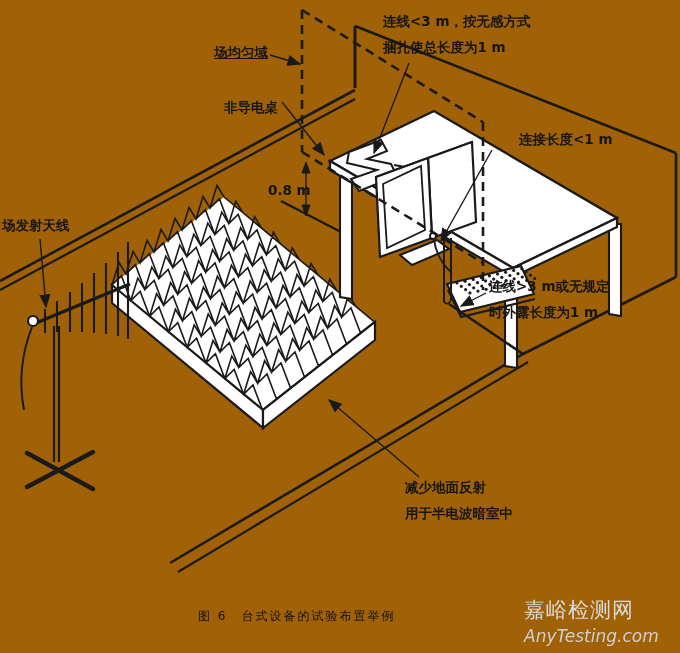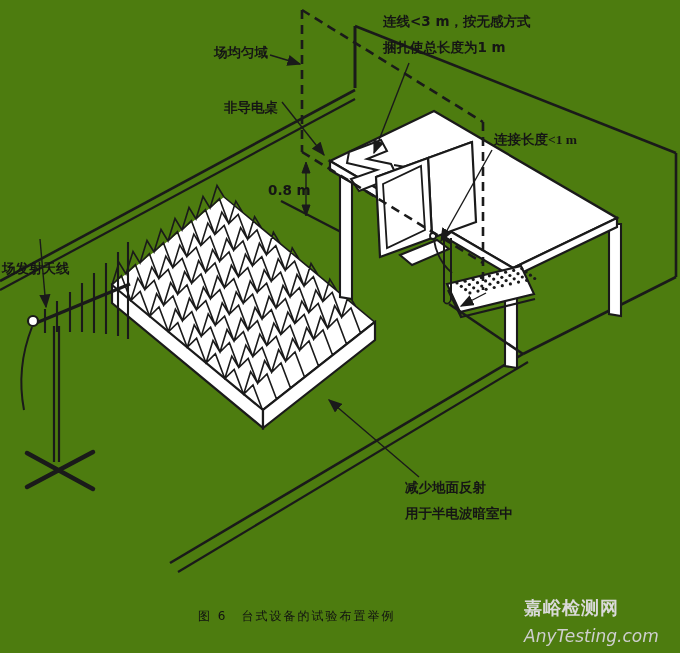--- a/index.html
+++ b/index.html
@@ -1,23 +1,23 @@
 <!DOCTYPE html>
 <html><head>
 <meta charset="utf-8">
 <style>
   html,body{margin:0;padding:0;background:#ffffff;}
-  #stage{position:relative;width:680px;height:653px;background:#4d7c0f;overflow:hidden;
+  #stage{position:relative;width:680px;height:653px;background:#a16207;overflow:hidden;
          font-family:"DejaVu Sans","Liberation Sans",sans-serif;}
   #drawing{position:absolute;left:0;top:0;}
   .lbl{position:absolute;color:#151515;font-size:13.5px;font-weight:700;white-space:nowrap;}
   .lbl.multi{line-height:26px;}
   #caption{position:absolute;left:198px;top:608px;font-size:12px;font-weight:400;
            color:#111;letter-spacing:2px;white-space:nowrap;}
-  #watermark-cn{position:absolute;left:524px;top:596px;font-size:18px;font-weight:700;
+  #watermark-cn{position:absolute;left:524px;top:596px;font-size:21px;font-weight:400;
            color:#dadada;letter-spacing:1px;white-space:nowrap;}
   #watermark-en{position:absolute;left:524px;top:626px;font-size:17px;font-style:italic;
            color:#cfcfcf;white-space:nowrap;text-align:center;}
 </style>
 </head>
 <body>
 
 <div id="stage">
 
   <svg id="drawing" width="680" height="653" viewBox="0 0 680 653">
@@ -162,25 +162,29 @@
       <path d="M486,293 L461,306" marker-end="url(#arw)"></path>
       <path d="M419,477 L329,400" marker-end="url(#arw)"></path>
       <path d="M40,239 L46,307" marker-end="url(#arw)"></path>
     </g>
   </svg>
 
   <div class="lbl multi" style="left:383px;top:8px;">
     <div>连线&lt;3 m，按无感方式</div>
     <div>捆扎使总长度为1 m</div>
   </div>
-  <div class="lbl" style="left:214px;top:44px;">场均匀域</div>
+  <div class="lbl" style="left:214px;top:44px;text-decoration:underline;">场均匀域</div>
   <div class="lbl" style="left:224px;top:99px;">非导电桌</div>
-  <div class="lbl" style="left:494px;top:131px;font-family:Liberation Serif, serif;">连接长度&lt;1 m</div>
+  <div class="lbl" style="left:519px;top:131px;">连接长度&lt;1 m</div>
   <div class="lbl" style="left:268px;top:182px;">0.8 m</div>
-  <div class="lbl" style="left:2px;top:217px;margin-top:43px;">场发射天线</div>
+  <div class="lbl" style="left:2px;top:217px;">场发射天线</div>
+  <div class="lbl multi" style="left:489px;top:273px;">
+    <div>连线&gt;3 m或无规定</div>
+    <div>时外露长度为1 m</div>
+  </div>
   <div class="lbl multi" style="left:405px;top:474px;">
     <div>减少地面反射</div>
     <div>用于半电波暗室中</div>
   </div>
 
   <div id="caption">图 6　台式设备的试验布置举例</div>
 
   <div id="watermark-cn">嘉峪检测网</div>
   <div id="watermark-en">AnyTesting.com</div>
 </div>

